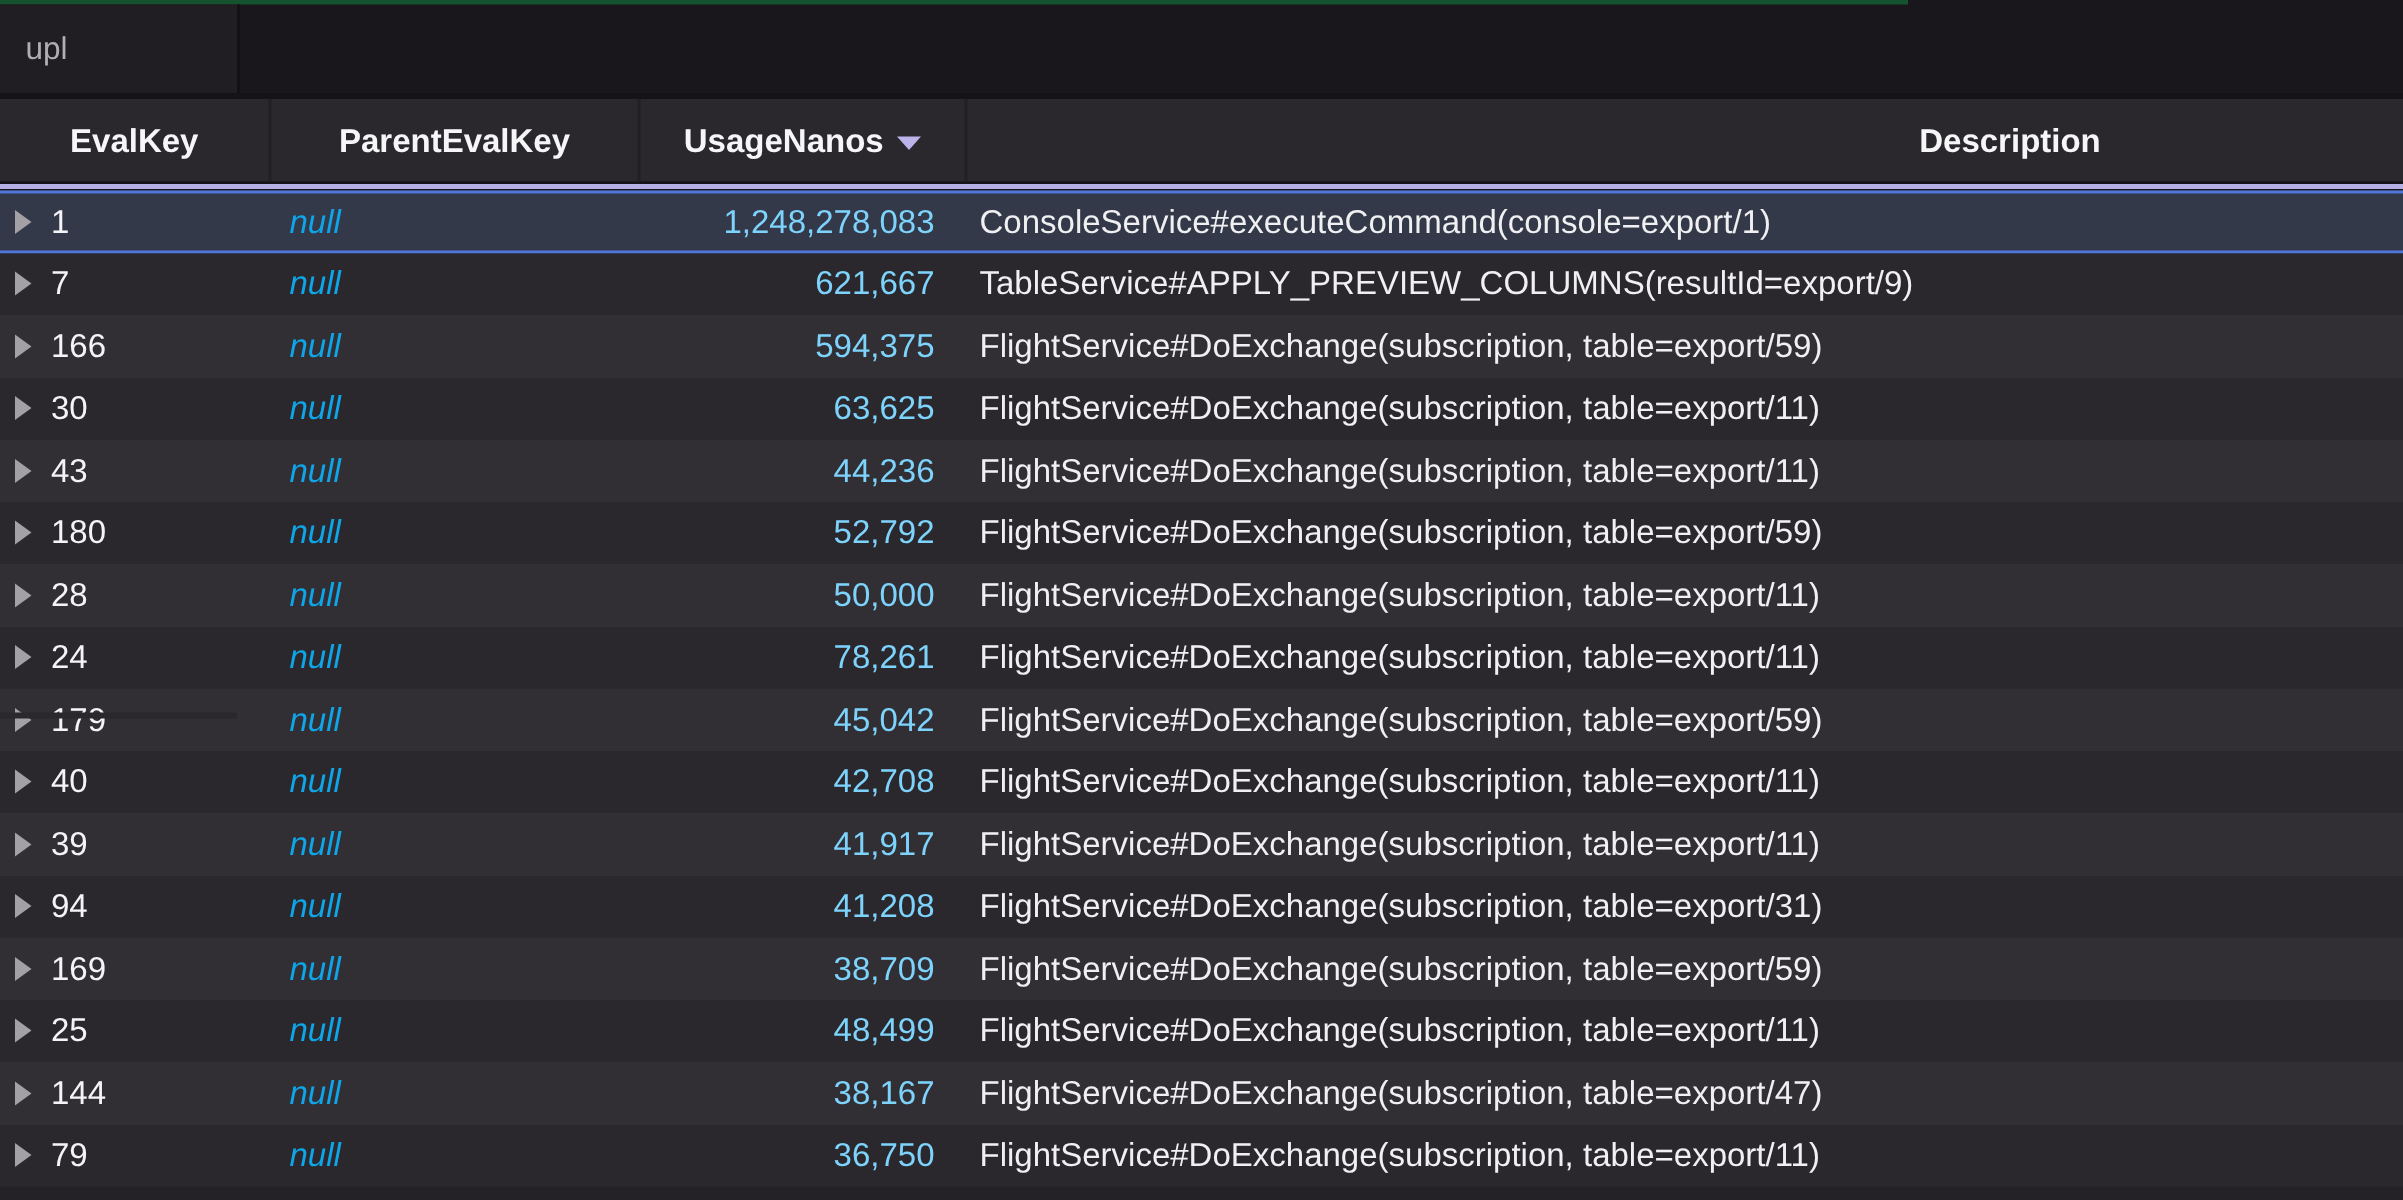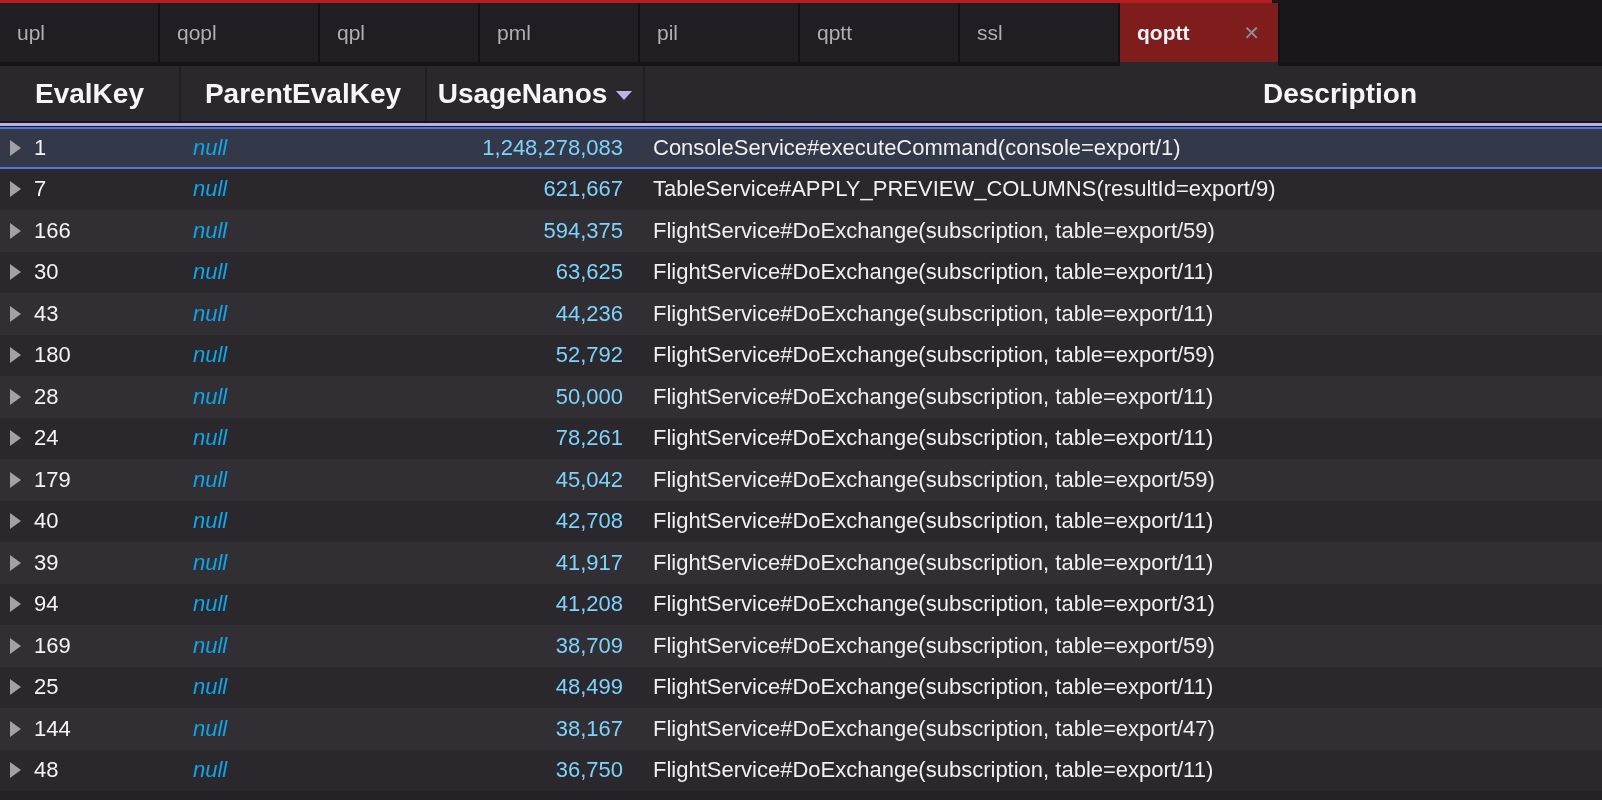--- a/index.html
+++ b/index.html
@@ -5,21 +5,21 @@
   * { margin:0; padding:0; box-sizing:border-box; }
   html,body { background:#19171b; }
   .app {
     position:relative; width:1602px; height:800px; overflow:hidden;
     background:#19171b; font-family:"Liberation Sans", sans-serif;
     -webkit-font-smoothing:antialiased;
   }
   
   .tabbar {
     position:absolute; top:0; left:0; width:1272px; height:62px;
-    display:flex; background:#19171b; border-top:3px solid #b91c1c;
+    display:flex; background:#19171b; border-top:3px solid #14532d;flex-direction:column;
   }
   .tab {
     width:160px; height:59px; flex:none; display:flex; align-items:center;
     padding-left:17px; background:#201e22; border-right:2px solid #131115;
     font-size:21px; color:#b0adb3; cursor:pointer; position:relative;
   }
   .tab.active {
     background:#7f1d1d; color:#f2f1f4; font-weight:700;
     justify-content:space-between; padding-right:16px;
   }
@@ -31,21 +31,21 @@
     font-size:20px; font-weight:400; color:#8f8c93; line-height:1; padding:2px;
   }
   
   .thead {
     position:absolute; top:62px; left:0; width:1920px; height:59px;
     background:#2a282d; border-top:4px solid #141317;
     display:grid; grid-template-columns:181px 246px 218px 1fr;
   }
   .th {
     display:flex; align-items:center; justify-content:center; gap:9px;
-    font-size:28px; font-weight:700; color:#f6f5f7;
+    font-size:22px; font-weight:700; color:#f6f5f7;
     border-right:2px solid #211f24; cursor:pointer;
   }
   .th:last-child { border-right:none; }
   .th-desc { justify-content:flex-start; }
   .th-desc .th-label { position:absolute; left:1340px; transform:translateX(-50%); }
   .sort-arrow {
     width:0; height:0; border-left:8px solid transparent; border-right:8px solid transparent;
     border-top:9px solid #bcb3ea; margin-top:3px;
   }
   
@@ -291,21 +291,21 @@
       <span class="ek">144</span>
     </div>
     <div class="cell c2">null</div>
     <div class="cell c3">38,167</div>
     <div class="cell c4">FlightService#DoExchange(subscription, table=export/47)</div>
   </div>
 
   <div class="row">
     <div class="cell c1">
       <span class="caret"></span>
-      <span class="ek">48</span>
+      <span class="ek">79</span>
     </div>
     <div class="cell c2">null</div>
     <div class="cell c3">36,750</div>
     <div class="cell c4">FlightService#DoExchange(subscription, table=export/11)</div>
   </div>
 </div>
 
 </div>
 
 </body></html>

